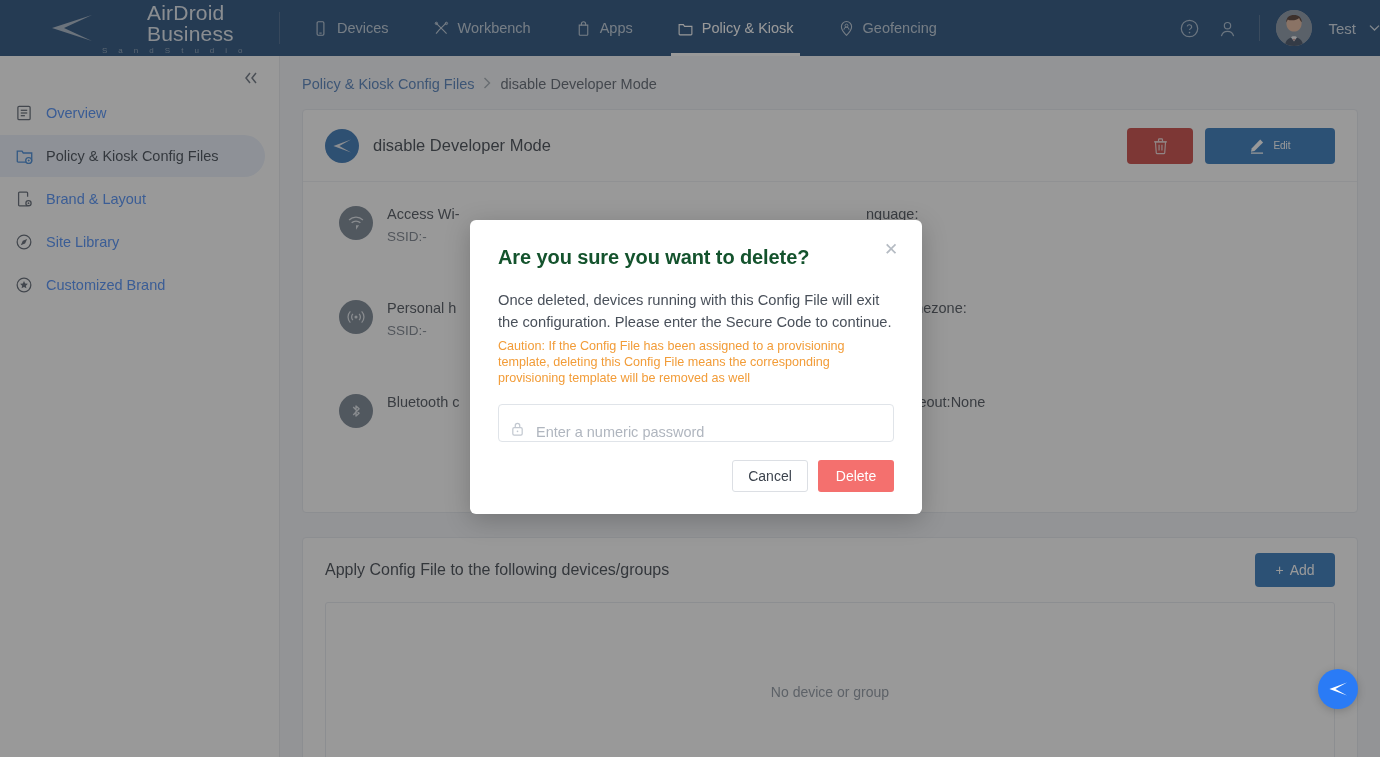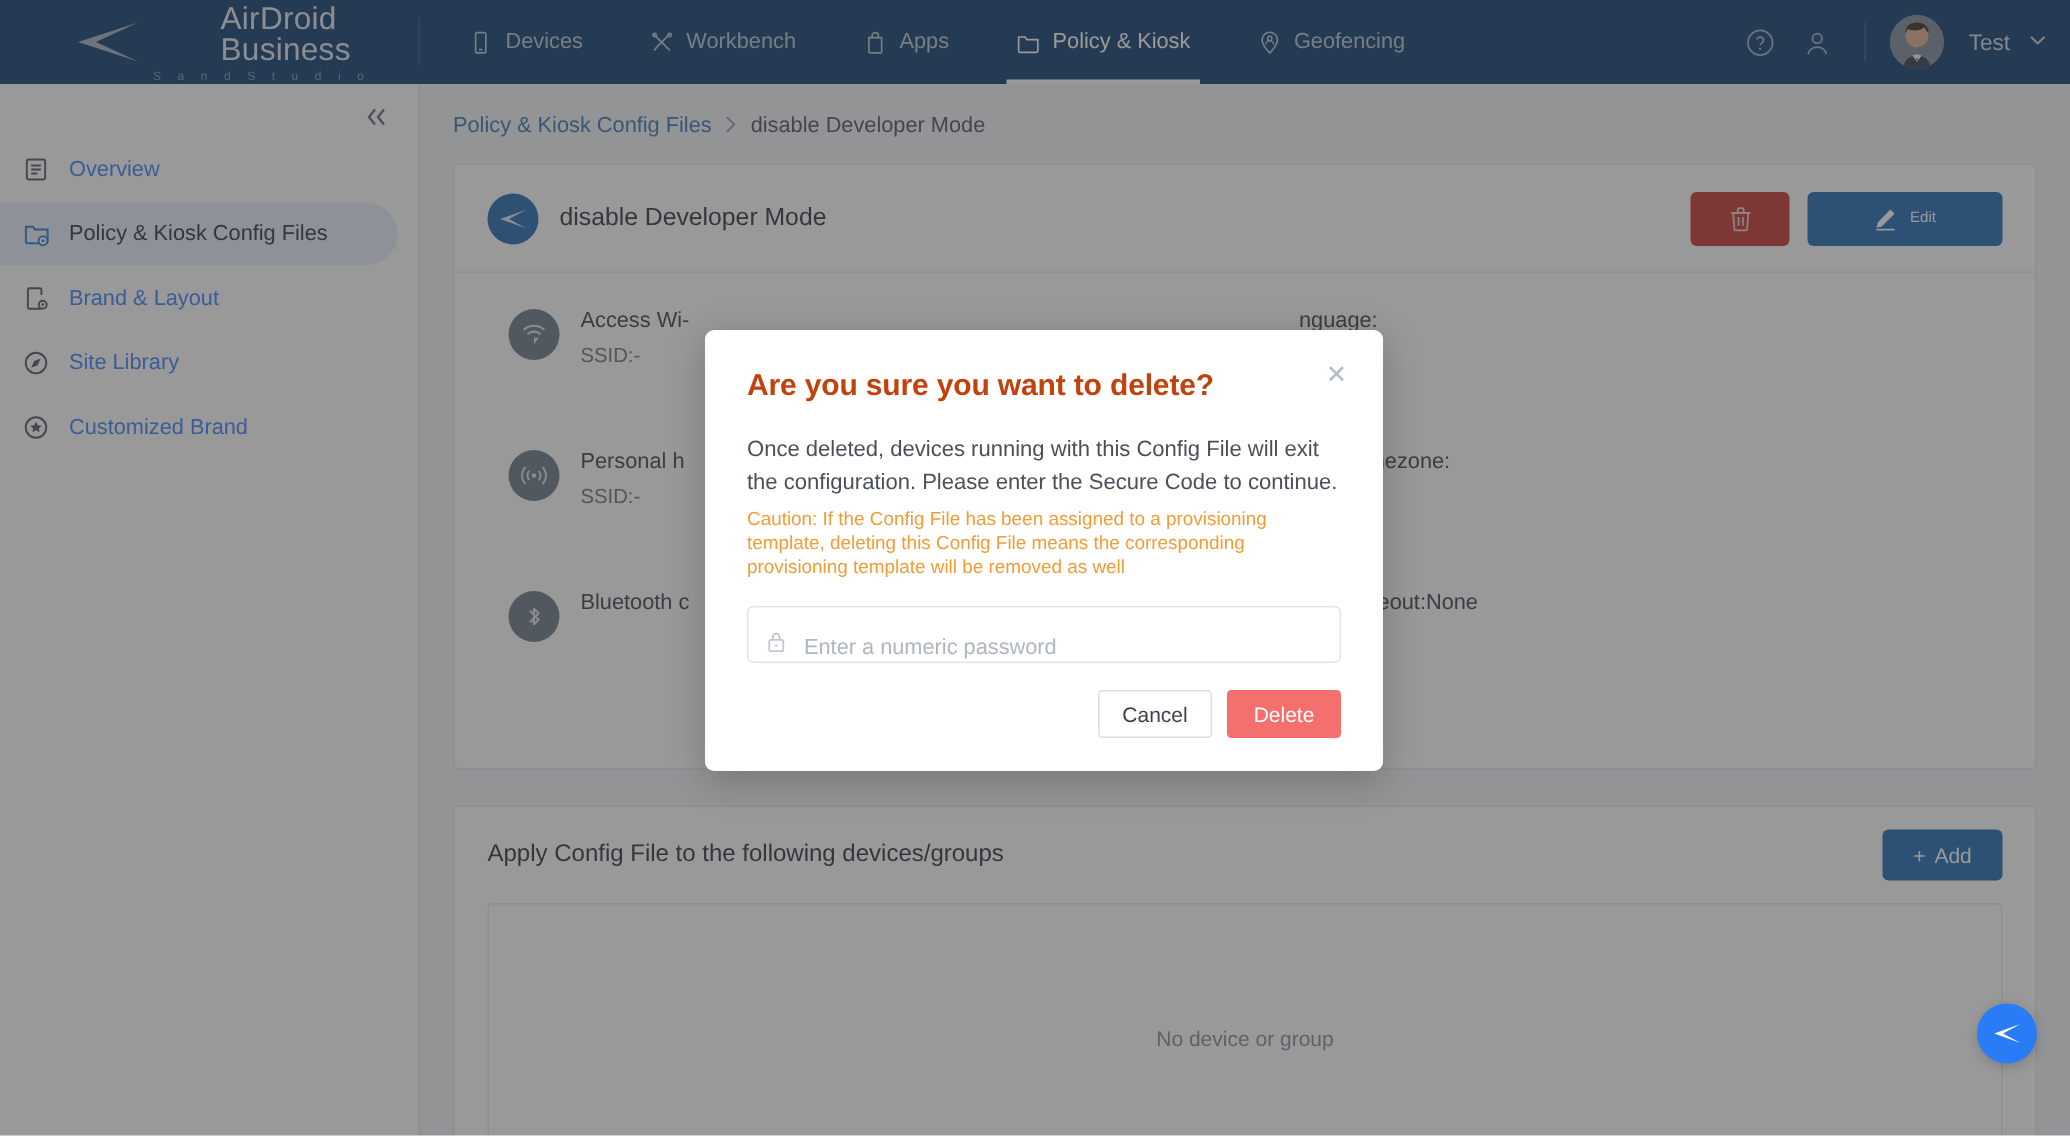--- a/index.html
+++ b/index.html
@@ -44,21 +44,21 @@
     position: relative;
   }
   .nav-item.active { color: #ffffff; }
   .nav-item.active::after {
     content: ""; position: absolute; left: 16px; right: 16px; bottom: 0;
     height: 3px; background: #ffffff;
   }
   .nav-icon { width: 17px; height: 17px; display: block; }
   .header-right {
     margin-left: auto; display: flex; align-items: center; height: 56px;
-    padding-right: 16px; gap: 6px;
+    padding-right: 0; gap: 6px;
   }
   .hdr-icon-btn {
     width: 32px; height: 32px; display: flex; align-items: center;
     justify-content: center; cursor: pointer;
   }
   .hdr-divider { width: 1px; height: 26px; background: #3a5c84; margin: 0 10px; }
   .avatar {
     width: 36px; height: 36px; border-radius: 50%; background: #8a97a8;
     overflow: hidden; position: relative; flex: none;
   }
@@ -171,21 +171,21 @@
     background: #ffffff; border-radius: 6px; z-index: 25;
     box-shadow: 0 6px 26px rgba(0,0,0,.22);
     padding: 26px 28px 22px 28px;
   }
   .modal-close {
     position: absolute; right: 20px; top: 18px; width: 22px; height: 22px;
     display: flex; align-items: center; justify-content: center;
     color: #b5bbc3; font-size: 17px; cursor: pointer;
   }
   .modal-title {
-    font-size: 20px; font-weight: bold; color: #c2410c; margin: 0 0 20px 0;
+    font-size: 20px; font-weight: bold; color: #14532d; margin: 0 0 20px 0;
     letter-spacing: -.1px;
   }
   .modal-desc {
     font-size: 14.7px; color: #49505a; line-height: 22px; margin-bottom: 5px;
   }
   .modal-caution {
     font-size: 12.6px; color: #f29c38; line-height: 16px; margin-bottom: 18px;
   }
   .pw-field {
     height: 38px; border: 1px solid #e0e4e9; border-radius: 4px;

